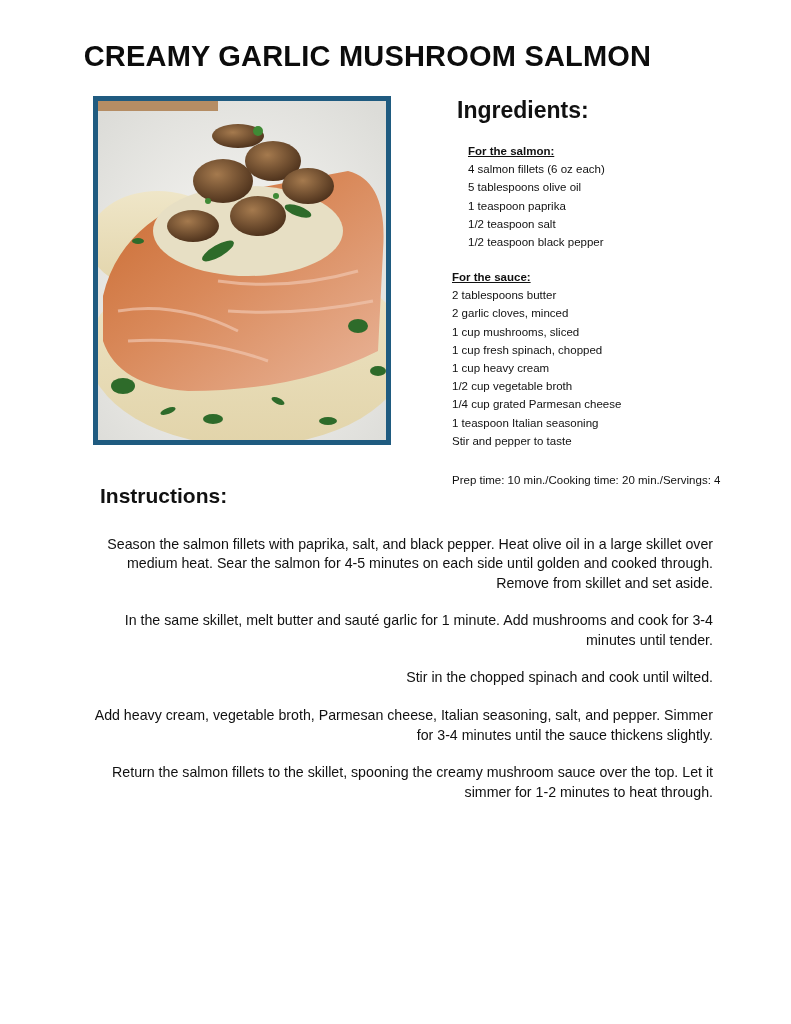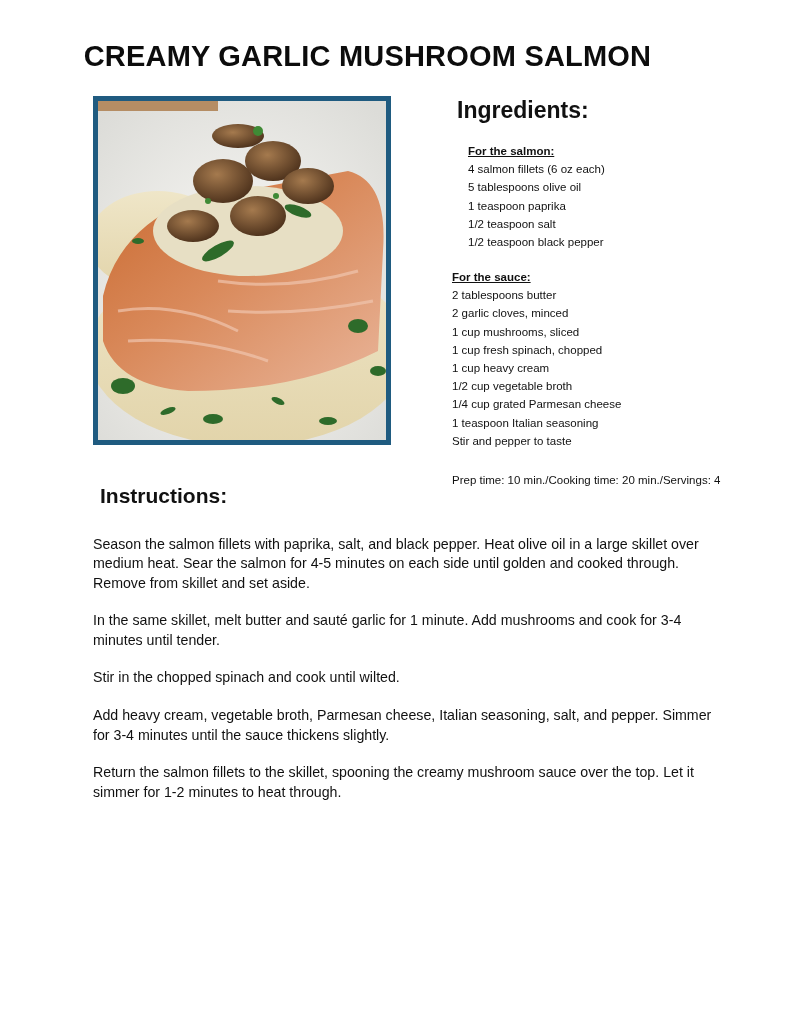--- a/index.html
+++ b/index.html
@@ -25,21 +25,21 @@
   .ing-block.sauce { top: 268px; }
   .ing-sub { font-weight: bold; text-decoration: underline; }
   .ing-list { list-style: none; margin: 0; padding: 0; }
   .meta {
     position: absolute; left: 452px; top: 474px; font-size: 11.5px; white-space: nowrap;
   }
   .instructions-heading {
     position: absolute; left: 93px; top: 477px; font-size: 21px; font-weight: bold; margin: 7px;
   }
   .steps { position: absolute; left: 93px; top: 535px; width: 620px; font-size: 14.2px; line-height: 19.3px; }
-  .step { margin: 0 0 18.5px 0; }
+  .step { margin: 0 0 18.5px 0; text-align: right; }
 </style>
 </head>
 <body>
 
 <h1 class="title">CREAMY GARLIC MUSHROOM SALMON</h1>
 
 <div class="photo-frame" title="Seared salmon fillet topped with sautéed mushrooms in creamy spinach sauce">
   <svg viewBox="0 0 288 339" preserveAspectRatio="none">
     <defs>
       <radialGradient id="plate" cx="50%" cy="55%" r="70%">

